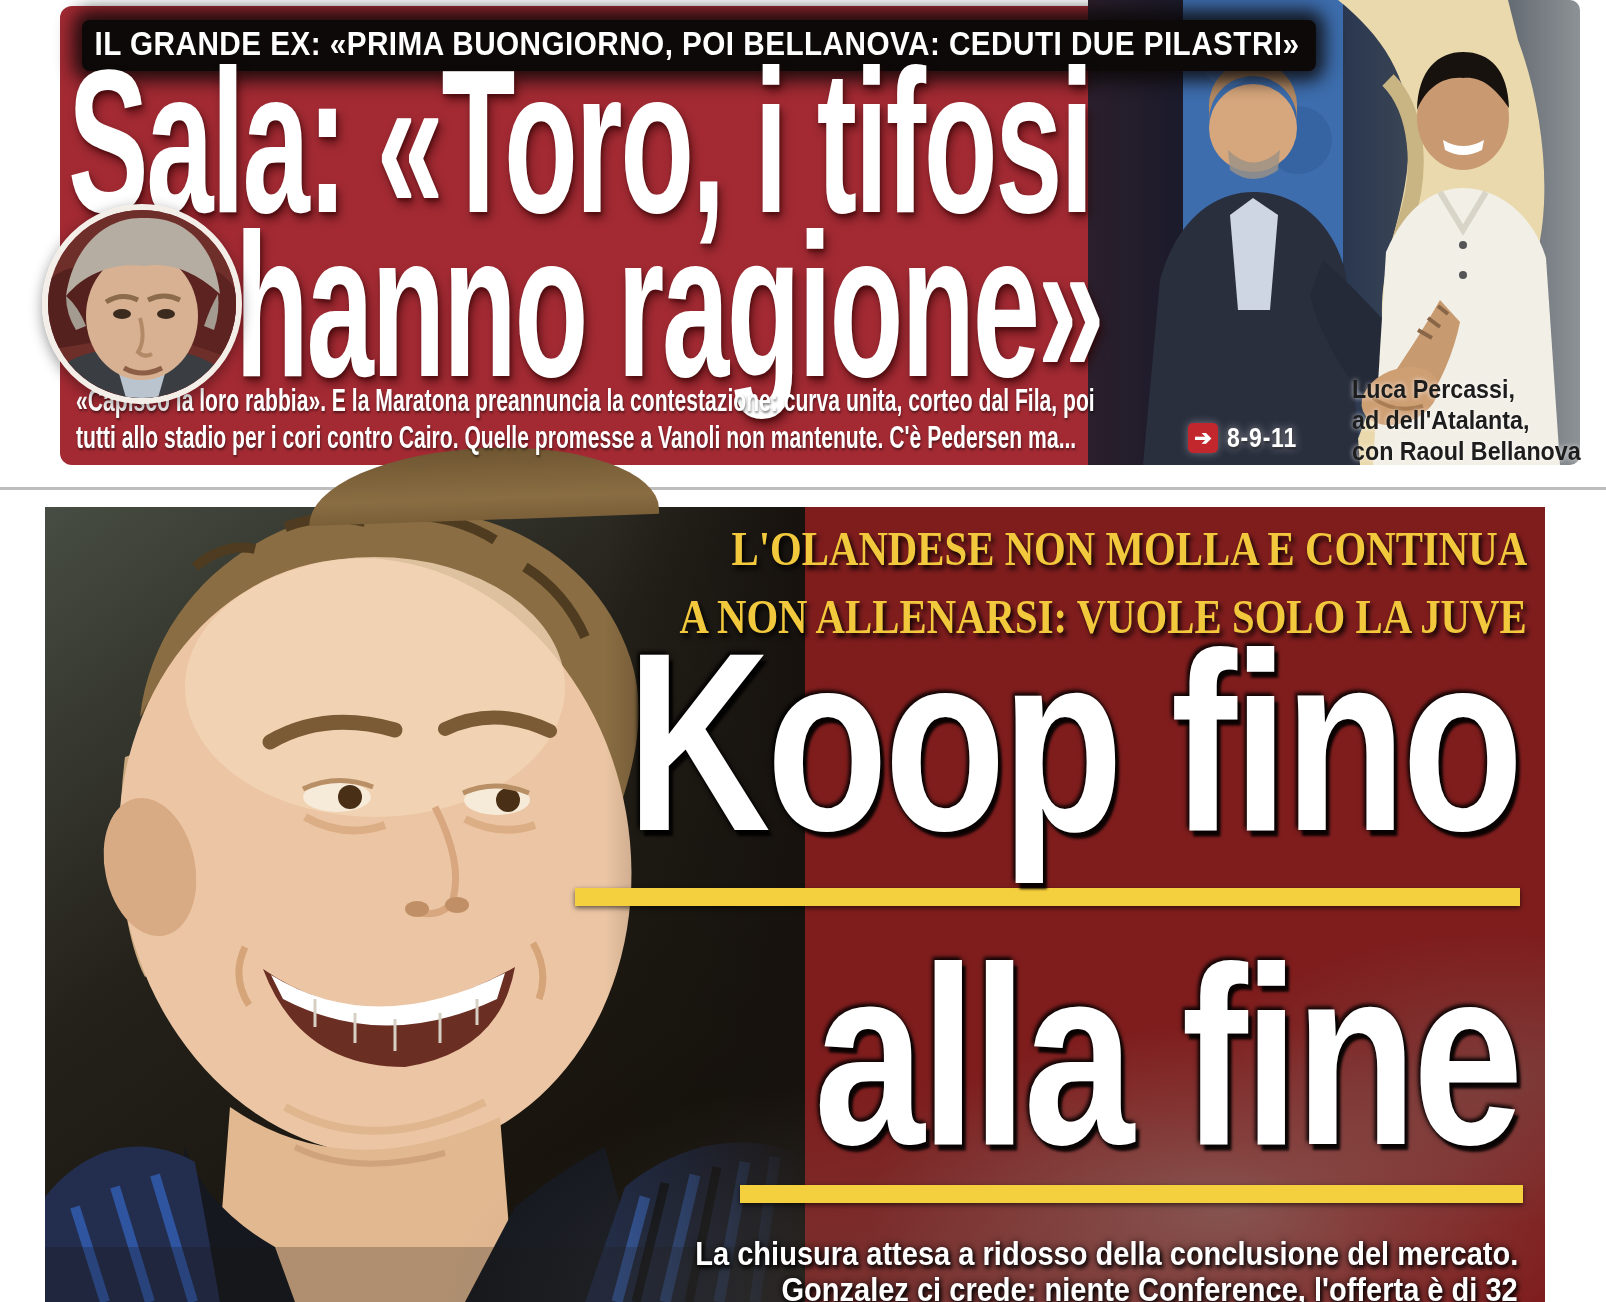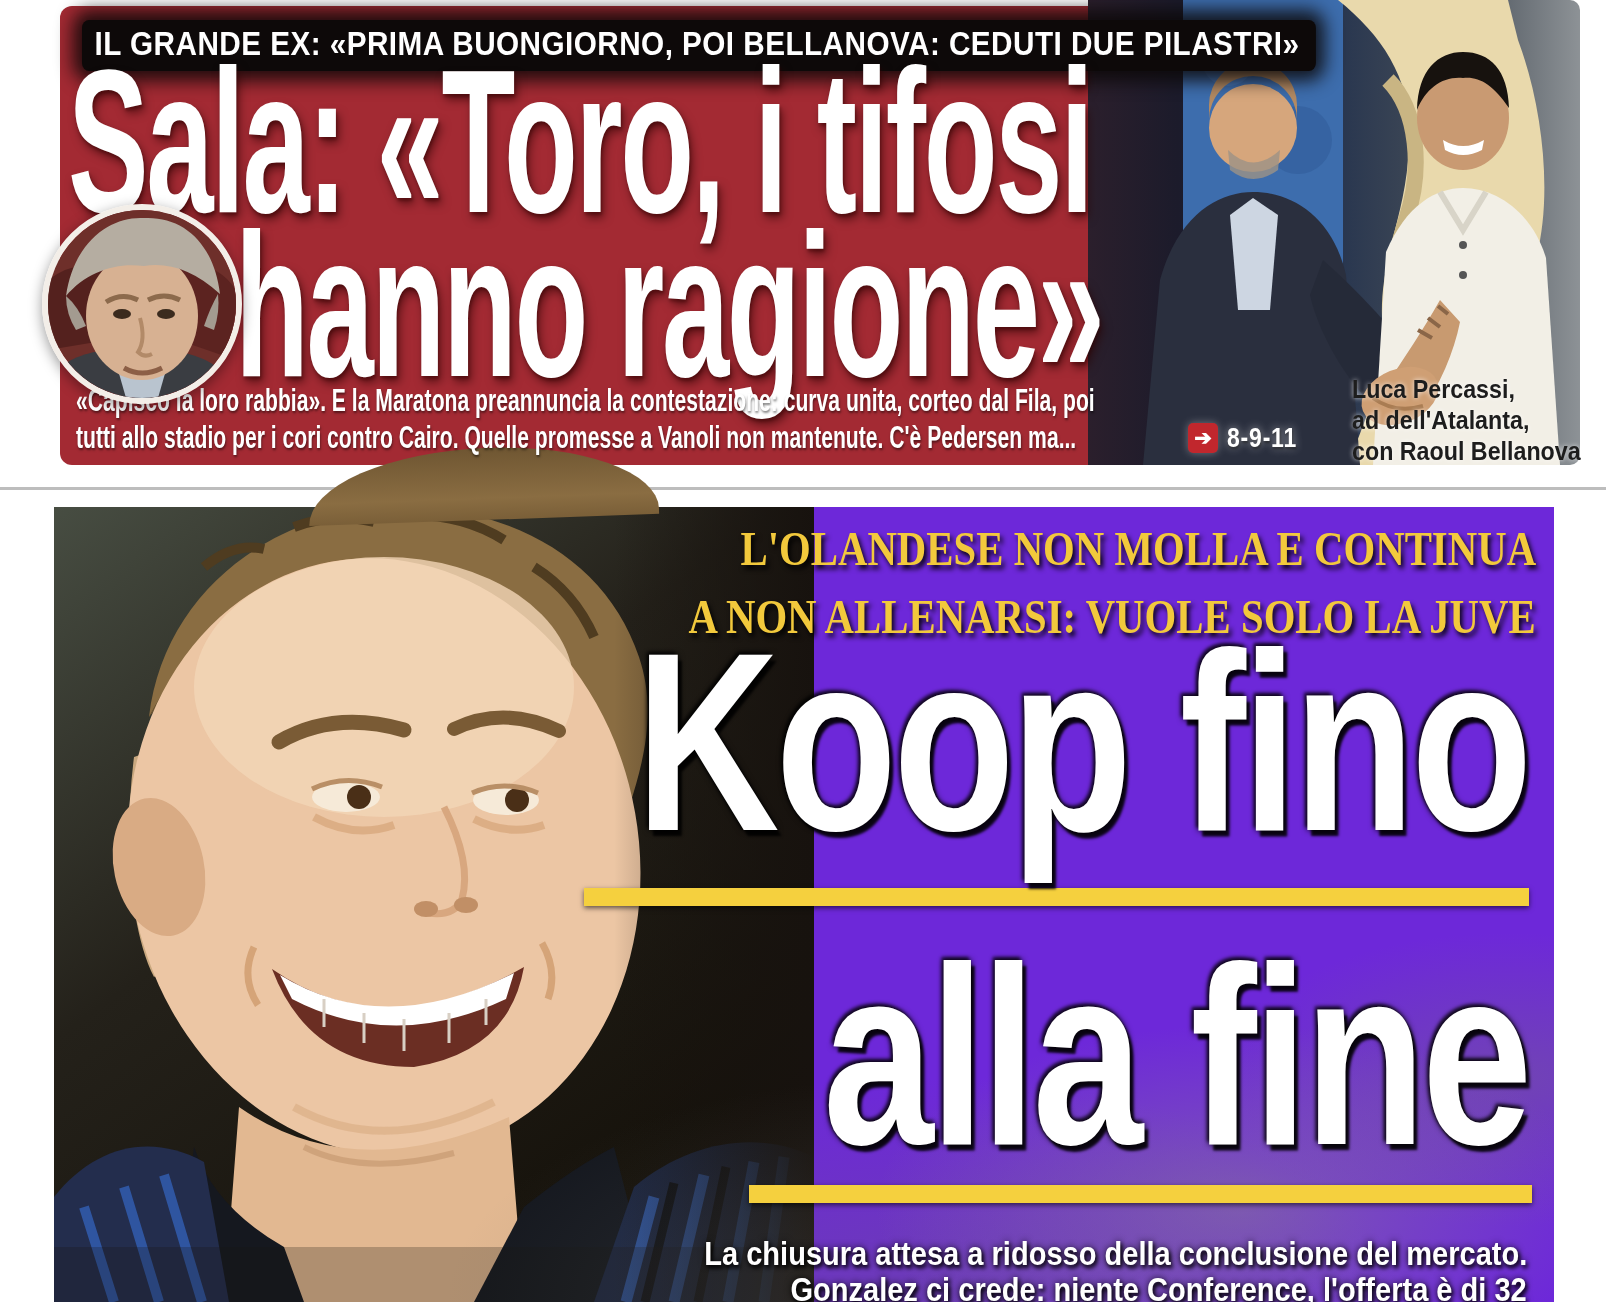--- a/index.html
+++ b/index.html
@@ -28,21 +28,21 @@
   .sala-circle{left:42px;top:204px;width:200px;height:200px;border-radius:50%;overflow:hidden;
                border:6px solid #f3eee8;box-shadow:0 4px 14px rgba(0,0,0,.4);z-index:7;box-sizing:border-box;}
   .top-photo{left:1088px;top:0;width:492px;height:465px;border-radius:0 10px 10px 0;overflow:hidden;z-index:1;}
   .photo-caption{left:1352px;top:374px;z-index:9;color:#1d1d1d;font-weight:bold;font-size:25px;line-height:31px;
                  transform:scaleX(.93);transform-origin:left top;text-shadow:0 0 6px rgba(255,255,255,.8);}
 
   
   .rule{left:0;top:487px;width:1606px;height:3px;background:#bdbdbd;z-index:2;}
 
   
-  .bottom-panel{left:54px;top:507px;width:1500px;height:795px;background:#6d28d9;overflow:hidden;z-index:3;}
+  .bottom-panel{left:45px;top:507px;width:1500px;height:795px;background:#7f1d1d;overflow:hidden;z-index:3;}
   .bg-blur{left:0;top:0;width:100%;height:100%;
      background:
        radial-gradient(ellipse 520px 260px at 79% 88%, rgba(145,145,136,.45), transparent 70%),
        radial-gradient(ellipse 420px 210px at 97% 72%, rgba(120,120,112,.35), transparent 70%),
        radial-gradient(ellipse 640px 300px at 58% 100%, rgba(105,105,98,.30), transparent 75%);}
   .btm-kicker{color:#f2c93c;font-family:"Liberation Serif",serif;font-weight:bold;font-size:48px;
               transform:scaleX(.85);transform-origin:right top;text-shadow:3px 4px 6px rgba(0,0,0,.95);z-index:4;}
   .btm-headline{color:#ffffff;font-weight:bold;font-size:255px;line-height:1;letter-spacing:-5px;z-index:6;
                 transform:scaleX(.78);transform-origin:right top;
                 text-shadow:0 0 7px #000, 5px 6px 3px rgba(0,0,0,.9), -3px -3px 4px rgba(0,0,0,.7);}

